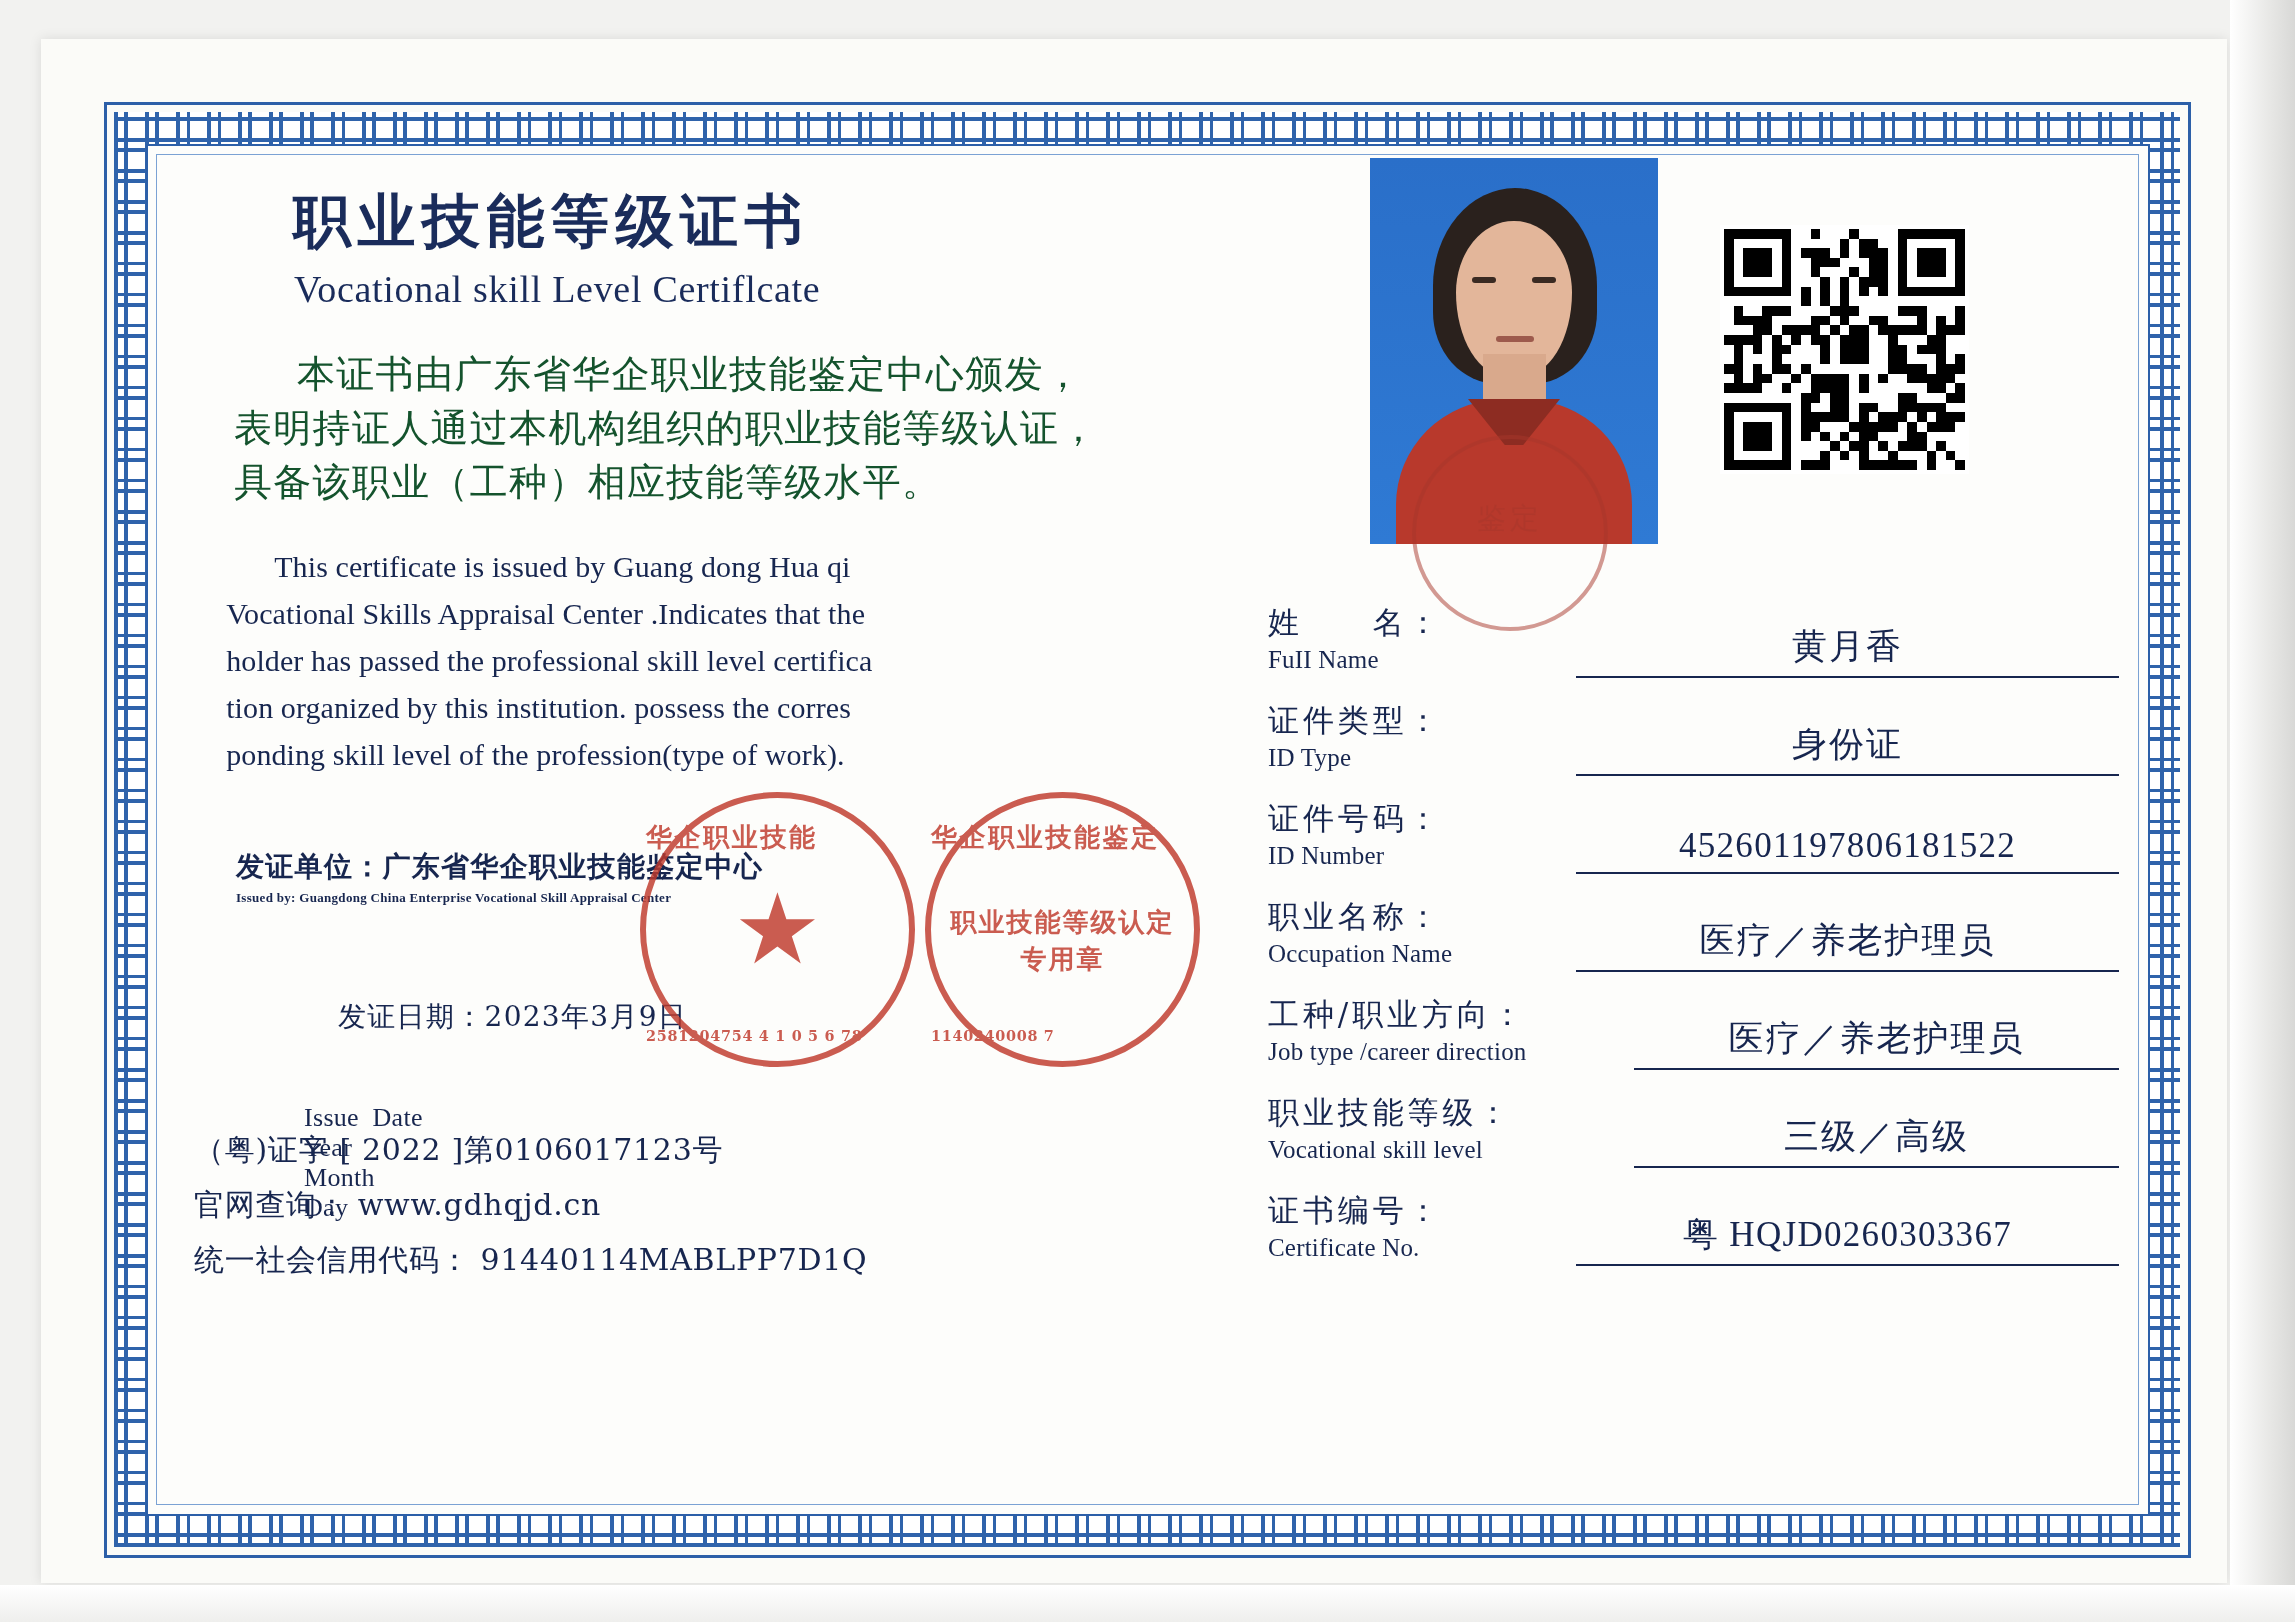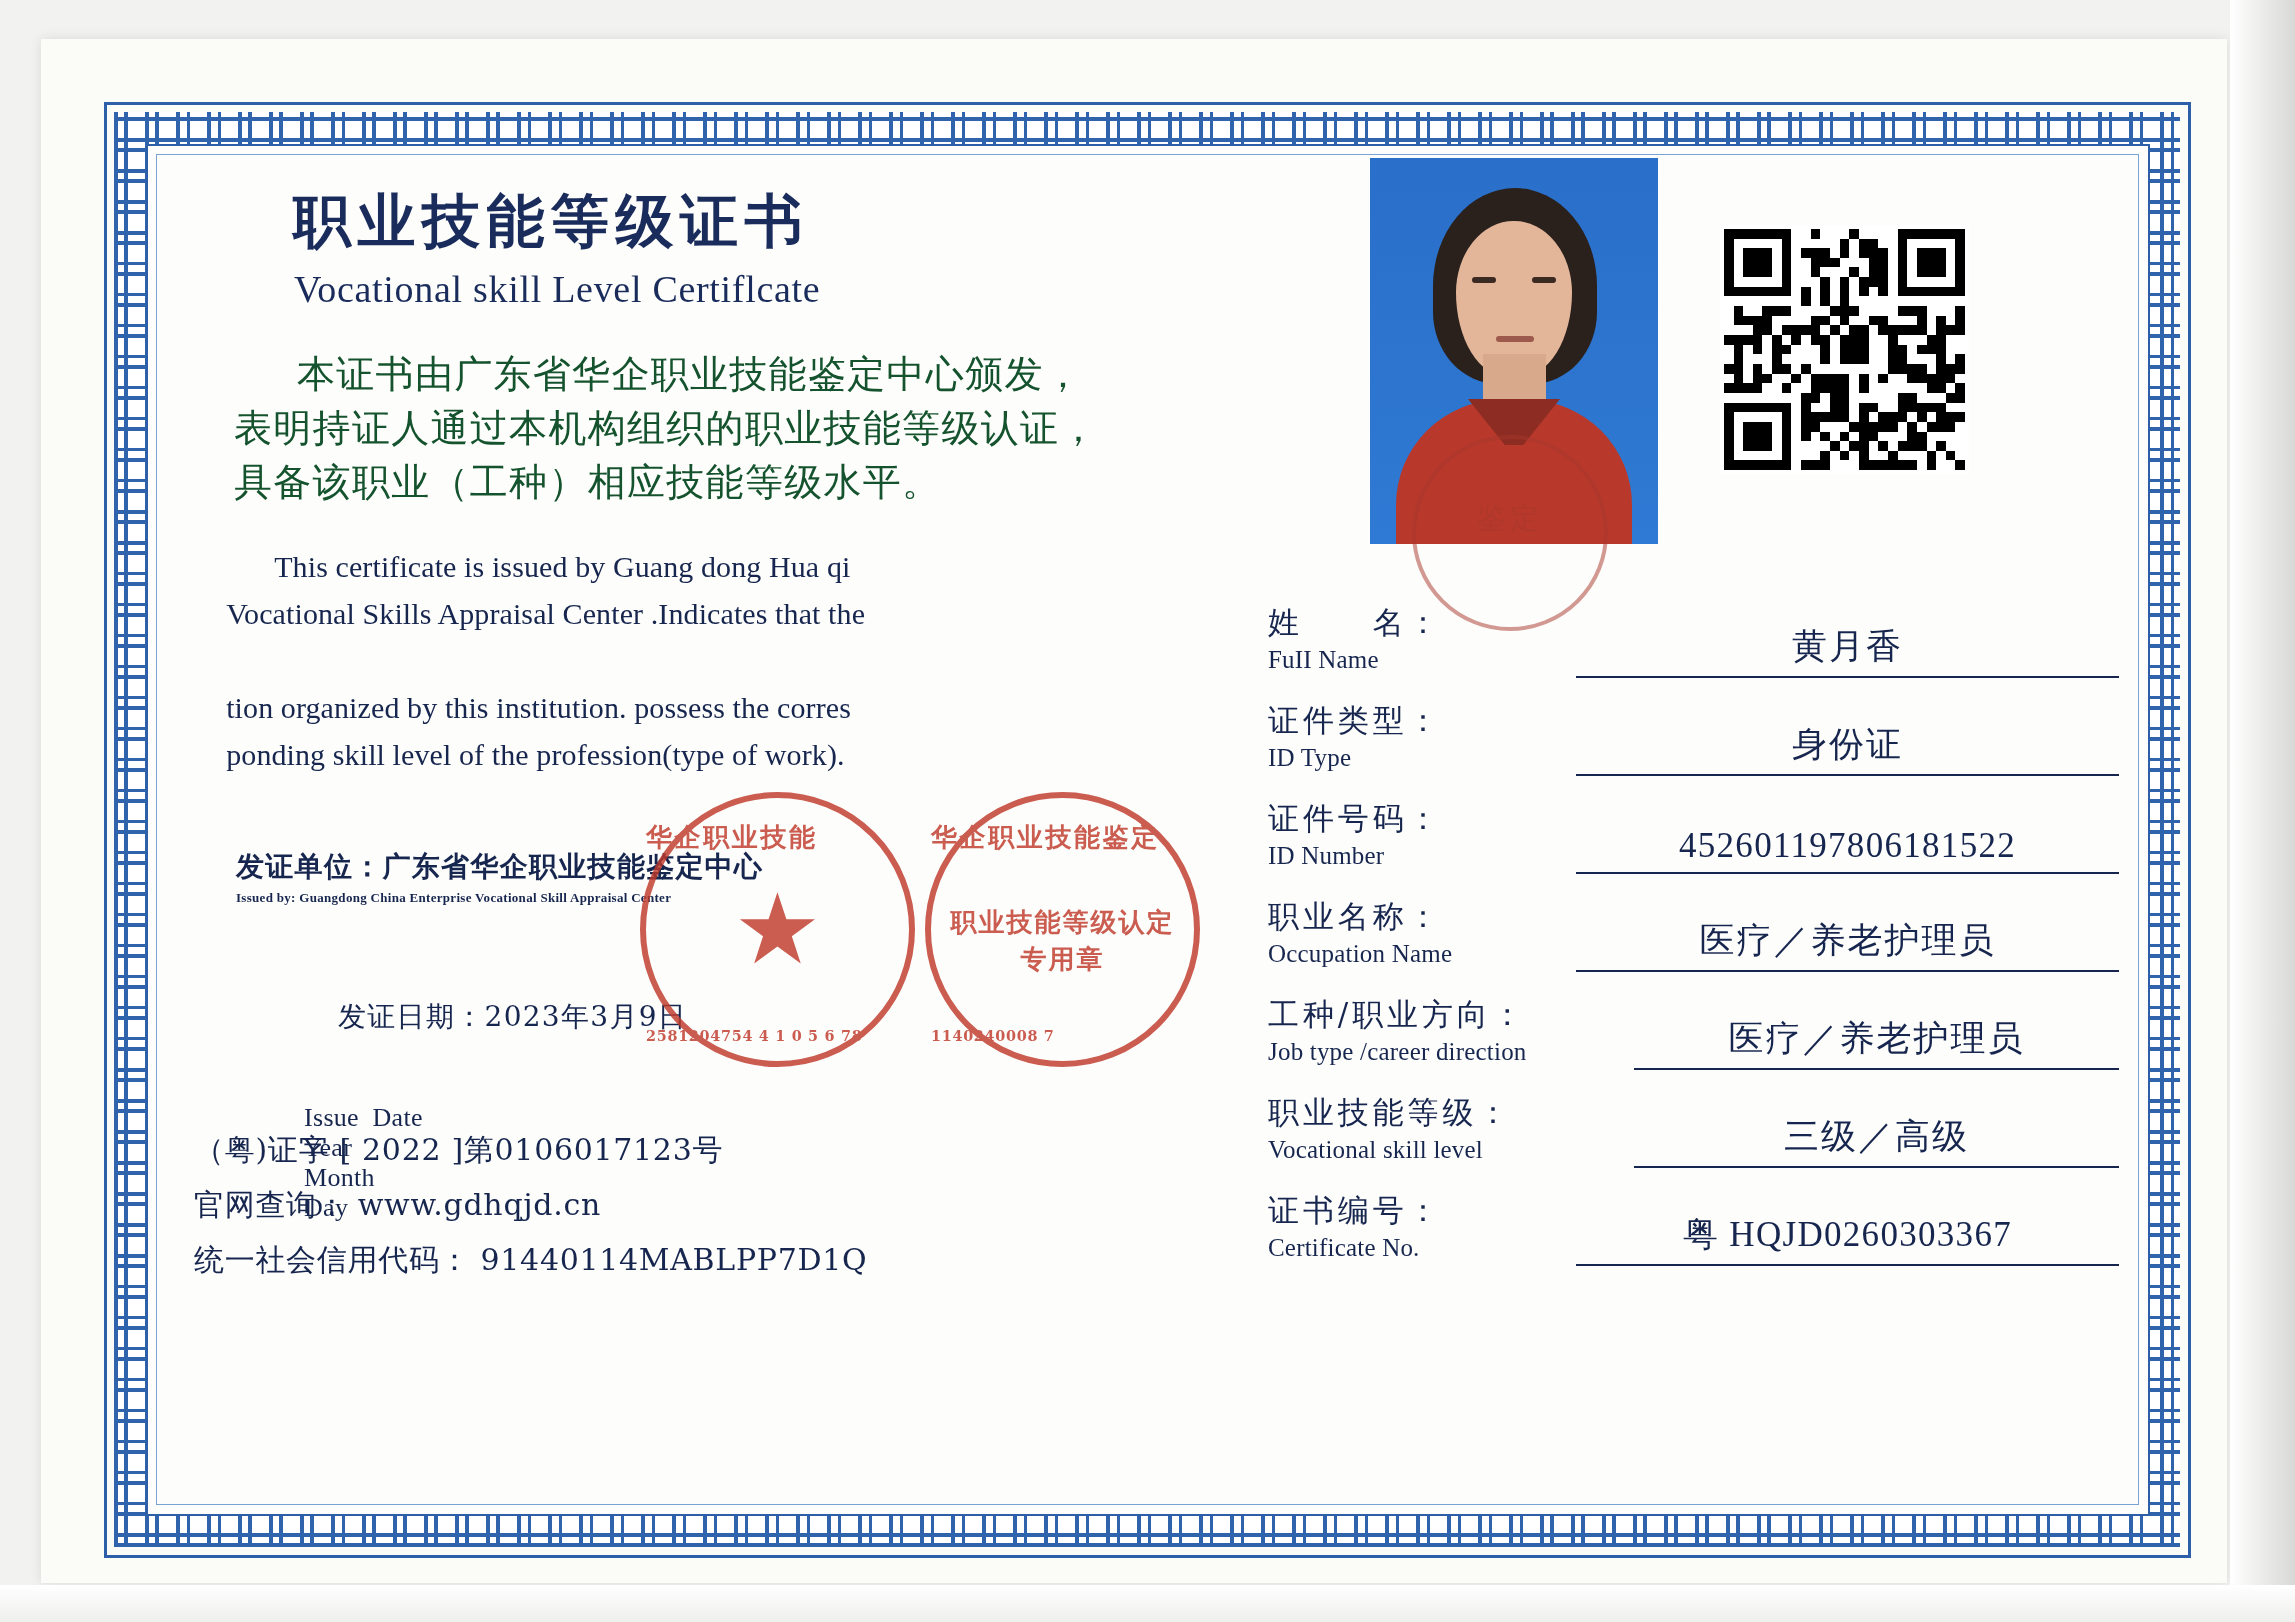--- a/index.html
+++ b/index.html
@@ -392,21 +392,21 @@
 
         <div class="para-cn">
           <span class="indent">本证书由广东省华企职业技能鉴定中心颁发，</span><br>
           <span>表明持证人通过本机构组织的职业技能等级认证，</span><br>
           <span>具备该职业（工种）相应技能等级水平。</span>
         </div>
 
         <div class="para-en">
           <span class="indent">This certificate is issued by Guang dong Hua qi</span><br>
           <span>Vocational Skills Appraisal Center .Indicates that the</span><br>
-          <br>
+          <span>holder has passed the professional skill level certifica</span><br>
           <span>tion organized by this institution. possess the corres</span><br>
           <span>ponding  skill level of the profession(type of  work).</span>
         </div>
       </div>
 
       <div class="issued-row">
         <div class="issued-cn">
           <span>发证单位：</span><span>广东省华企职业技能鉴定中心</span>
         </div>
         <div class="issued-en">

